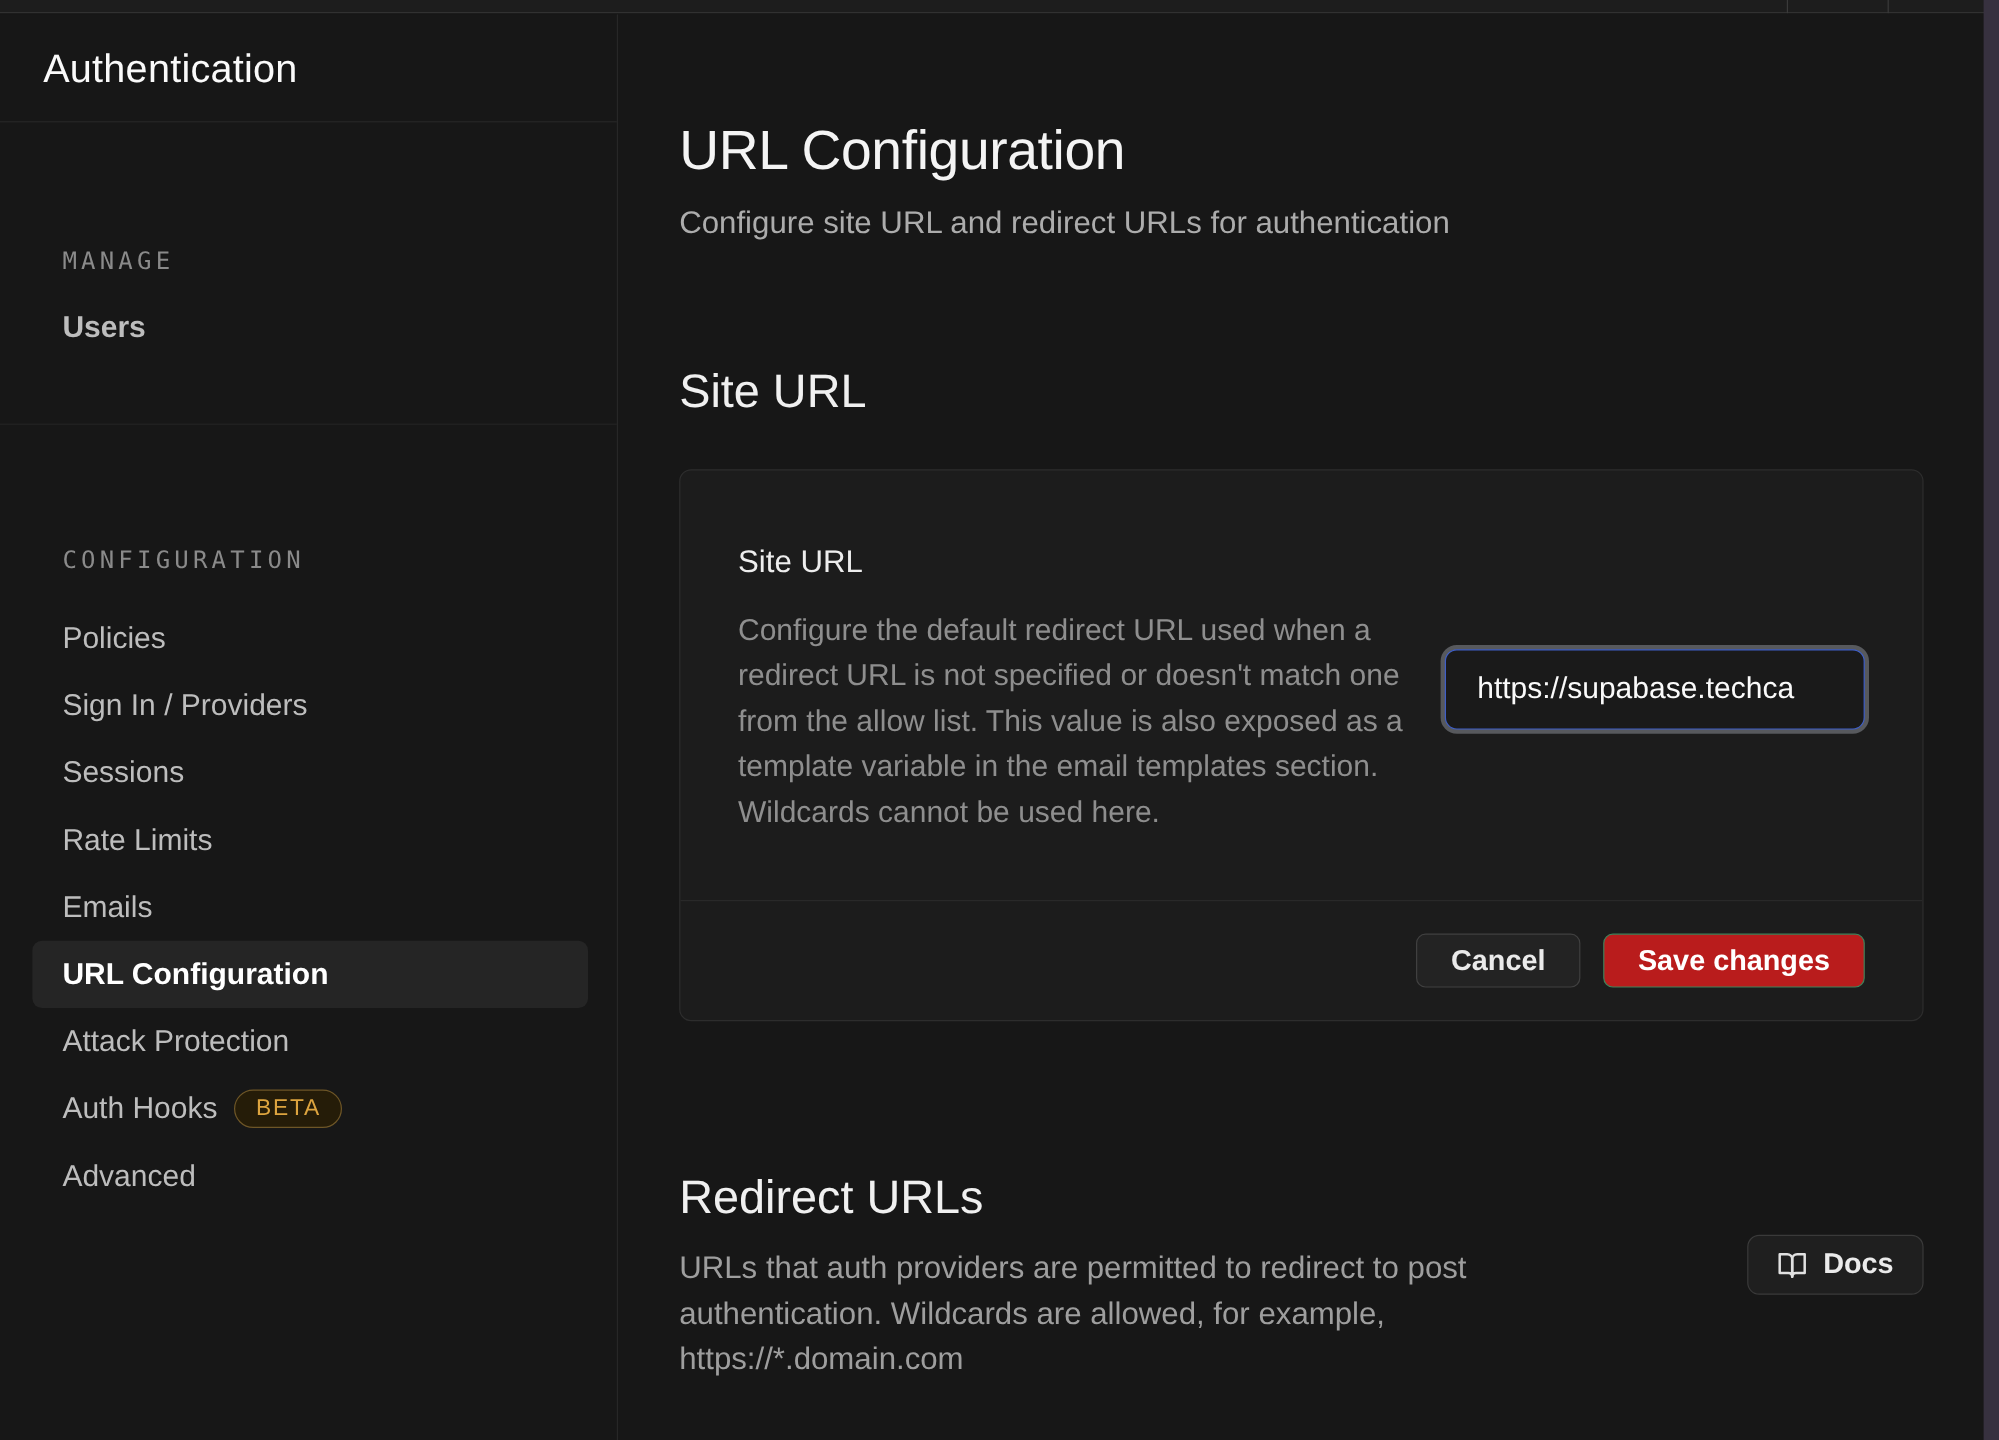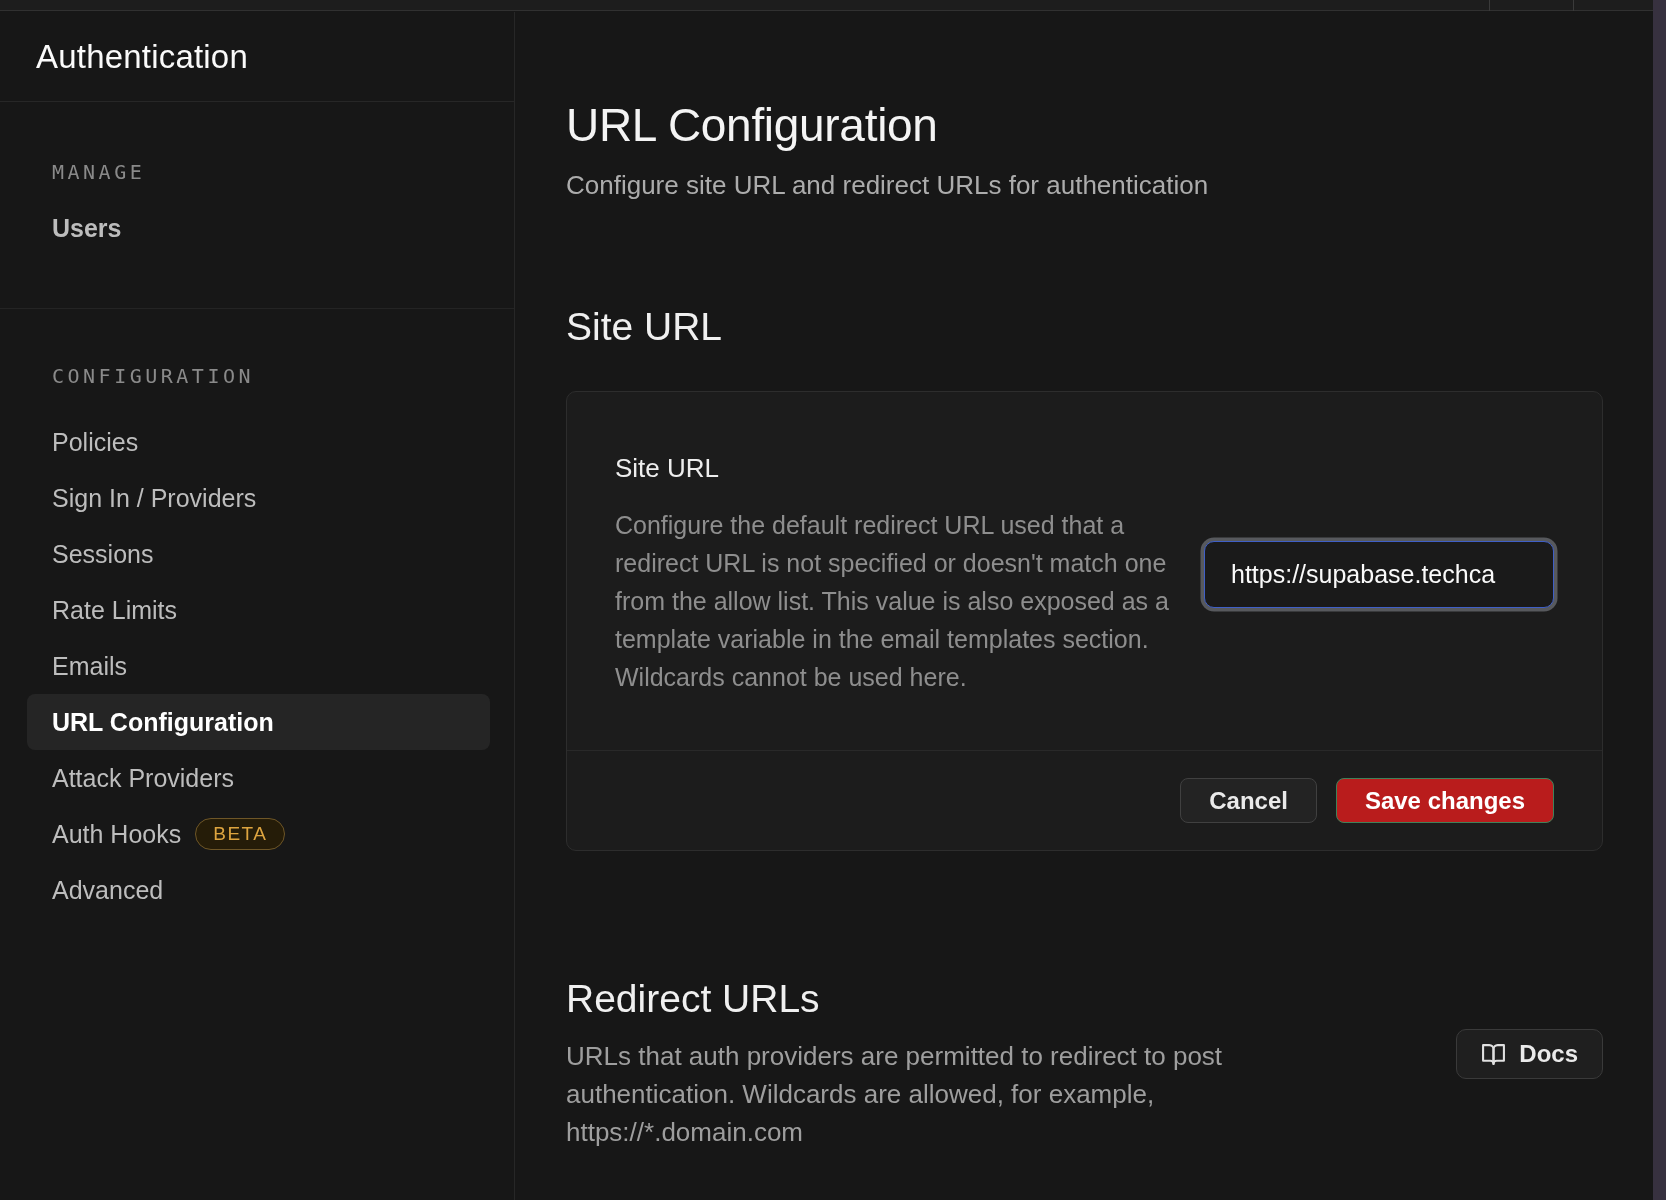--- a/index.html
+++ b/index.html
@@ -31,20 +31,21 @@
     height:90px; display:flex; align-items:center;
     padding-left:36px; border-bottom:1px solid #272727;
   }
   .sb-title { font-size:33px; font-weight:400; color:#fafafa; letter-spacing:.2px; }
   .sb-section { padding:0 0 0 0; }
   .sb-section.manage { padding:58px 0 58px 0; border-bottom:1px solid #242424; }
   .sb-label {
     font-family:"DejaVu Sans Mono", monospace;
     font-size:20px; letter-spacing:3.5px; color:#8a8a8a;
     padding-left:52px;
+    margin-top:45px;
   }
   .sb-item {
     height:56px; display:flex; align-items:center;
     margin:0 24px 0 27px; padding-left:25px;
     font-size:25px; color:#bdbdbd; border-radius:8px;
     cursor:pointer; white-space:nowrap;
   }
   .sb-section.manage .sb-item { margin-top:22px; height:44px;font-weight:bold; }
   .sb-section.config { padding-top:55px; }
   .sb-section.config .sb-list { margin-top:26px; }
@@ -141,41 +142,41 @@
 
   <div class="sb-section config">
     <div class="sb-label">CONFIGURATION</div>
     <div class="sb-list">
       <div class="sb-item">Policies</div>
       <div class="sb-item">Sign In / Providers</div>
       <div class="sb-item">Sessions</div>
       <div class="sb-item">Rate Limits</div>
       <div class="sb-item">Emails</div>
       <div class="sb-item selected">URL Configuration</div>
-      <div class="sb-item">Attack Providers</div>
+      <div class="sb-item">Attack Protection</div>
       <div class="sb-item">
         <span>Auth Hooks</span>
         <span class="beta-badge">BETA</span>
       </div>
       <div class="sb-item">Advanced</div>
     </div>
   </div>
 </aside>
 
 <main class="main">
   <h1 class="page-h1">URL Configuration</h1>
   <p class="page-sub">Configure site URL and redirect URLs for authentication</p>
 
   <h2 class="section-h2 site-url-h2">Site URL</h2>
 
   <section class="card">
     <div class="card-body">
       <div class="card-left">
         <div class="field-label">Site URL</div>
-        <div class="field-desc">Configure the default redirect URL used that a redirect URL is not specified or doesn't match one from the allow list. This value is also exposed as a template variable in the email templates section. Wildcards cannot be used here.</div>
+        <div class="field-desc">Configure the default redirect URL used when a redirect URL is not specified or doesn't match one from the allow list. This value is also exposed as a template variable in the email templates section. Wildcards cannot be used here.</div>
       </div>
       <div class="input-wrap">
         <input class="url-input" type="text" value="https://supabase.techca" style="">
       </div>
     </div>
     <div class="card-footer">
       <button class="btn btn-cancel">Cancel</button>
       <button class="btn btn-save">Save changes</button>
     </div>
   </section>

